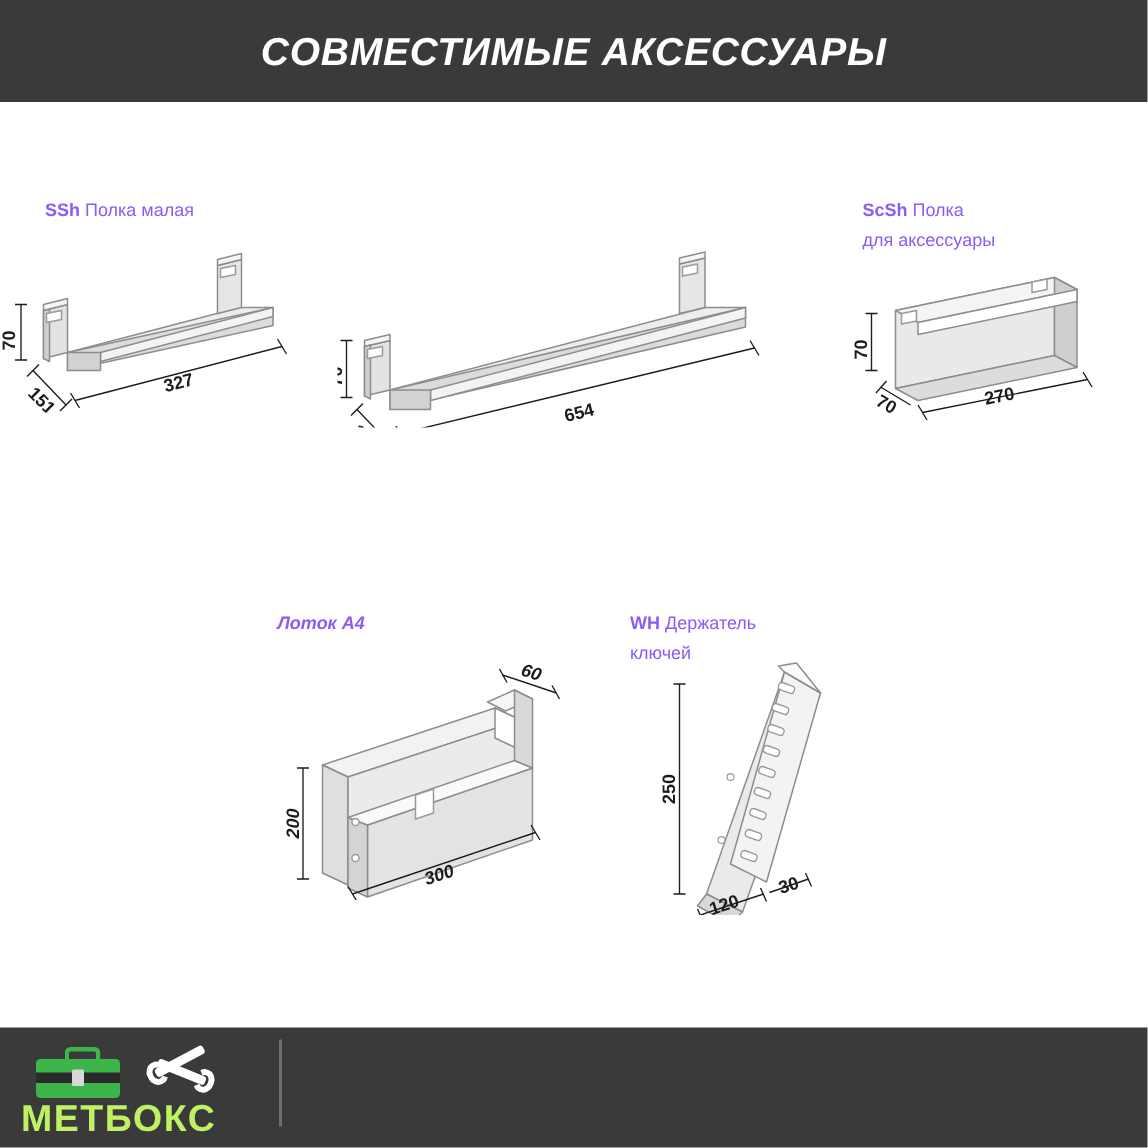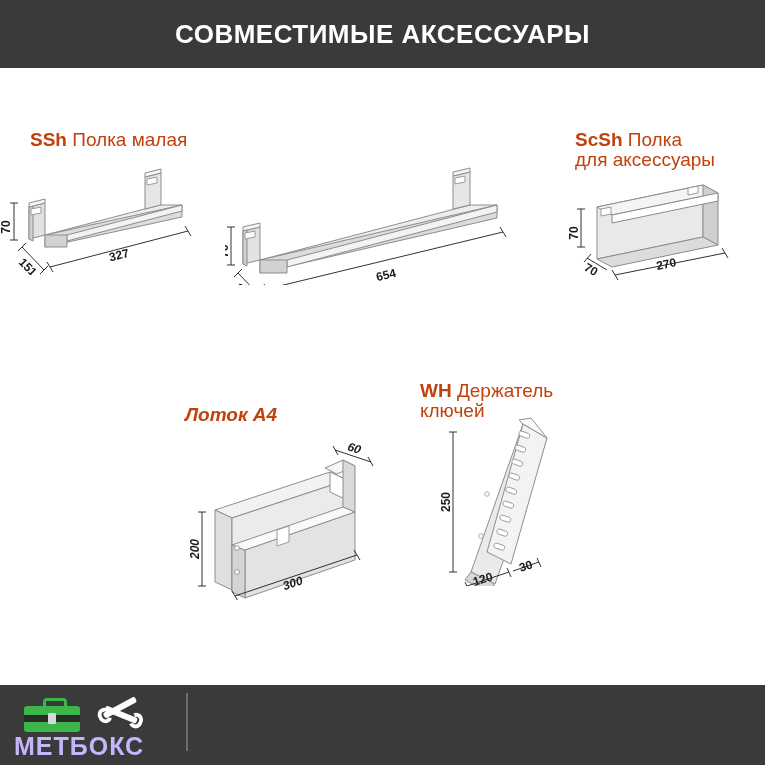--- a/index.html
+++ b/index.html
@@ -24,20 +24,21 @@
   
   .header {
     position: absolute;
     left: 0; top: 0;
     width: 765px;
     height: 68px;
     background: #3a3a3a;
     display: flex;
     align-items: center;
     justify-content: center;
+    font-style: italic;
   }
   .header-title {
     color: #ffffff;
     font-size: 26px;
     font-weight: bold;
     letter-spacing: 0.5px;
     text-align: center;
     text-transform: uppercase;
   }
 
@@ -132,40 +133,40 @@
     width: 14px; height: 16px;
     border: 4px solid #ffffff;
     border-radius: 50%;
     border-left-color: transparent;
     box-sizing: border-box;
   }
   .logo-text {
     position: absolute;
     left: 6px; top: 40px;
     width: 170px;
-    color: #c4b5fd;
+    color: #bef264;
     font-size: 25px;
     font-weight: bold;
     letter-spacing: 1px;
   }
   .logo-divider {
     position: absolute;
     left: 186px; top: 8px;
     width: 2px; height: 58px;
     background: #6d6d6d;
   }
 
   
   .item {
     position: absolute;
   }
   .item-label {
     position: absolute;
-    font-size: 19px;
-    color: #c2410c;
+    font-size: 12px;
+    color: #8b5cf6;
     line-height: 20px;
   }
   .item-label .code {
     font-weight: bold;
   }
   .label-center { }
 
   svg { display: block; }
 
   .dim {
@@ -363,21 +364,21 @@
 
       <g stroke="#1b1b1b" stroke-width="0.9" fill="none">
         <line x1="60" y1="196" x2="182" y2="155"></line>
         <line x1="57" y1="191" x2="63" y2="201"></line>
         <line x1="179" y1="150" x2="185" y2="160"></line>
       </g>
       <text class="dim" x="119" y="187" transform="rotate(-18.5 119 187)" text-anchor="middle">300</text>
     </svg>
   </div>
 
-  <div class="item" style="left:415px; top:376px; width:200px; height:245px;text-decoration:underline;">
+  <div class="item" style="left:415px; top:400px; width:200px; height:245px;text-decoration:underline;">
     <div class="item-label label-center" style="left:5px; top:5px; width:175px;">
       <span class="code">WH</span>
       <span>Держатель</span><br>
       <span>ключей</span>
     </div>
     <svg width="200" height="210" viewBox="0 0 200 210">
       <g stroke="#8d8d8d" stroke-width="1" stroke-linejoin="round">
 
         <polygon points="108,48 132,62 80,208 56,196" fill="#eaeaea"></polygon>
 

